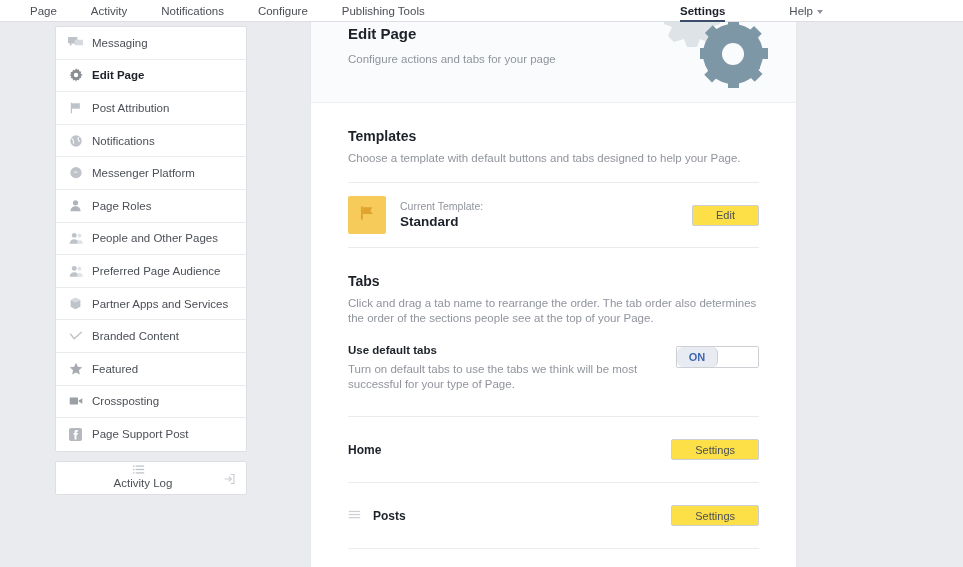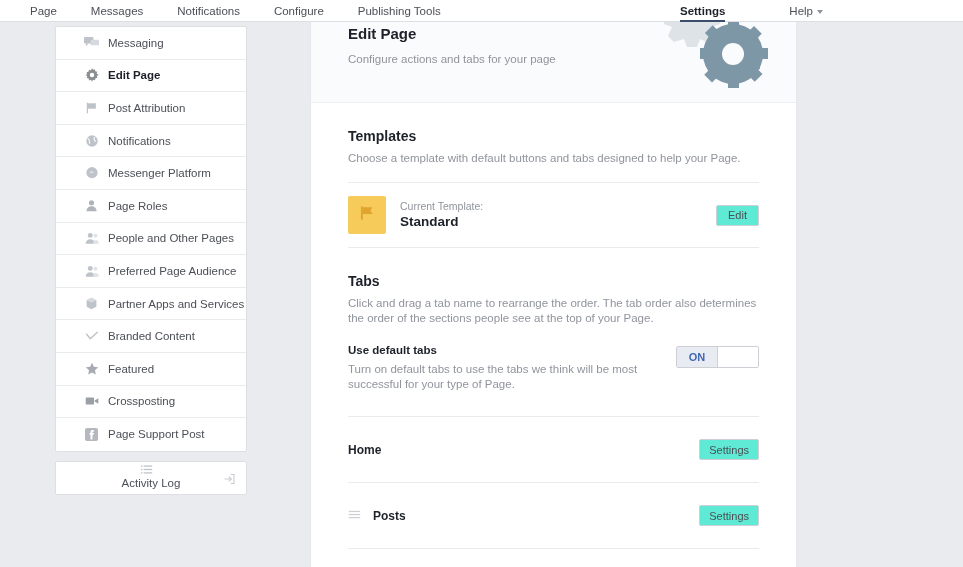--- a/index.html
+++ b/index.html
@@ -37,21 +37,21 @@
   }
 
   
   .sidebar { position: absolute; left: 55px; top: 26px; width: 192px; }
   .side-card {
     background: #ffffff; border: 1px solid #dddfe2; border-radius: 2px;
     overflow: hidden;
   }
   .side-item {
     height: 32.6px; display: flex; align-items: center;
-    padding-left: 28px; border-bottom: 1px solid #e9ebee;
+    padding-left: 12px; border-bottom: 1px solid #e9ebee;
     cursor: pointer;
   }
   .side-item:last-child { border-bottom: none; }
   .side-item .label {
     font-size: 11.5px; color: #4b4f56; white-space: nowrap;
   }
   .side-item.selected .label { font-weight: bold; color: #1d2129; }
   .ico {
     width: 15px; height: 15px; margin-right: 9px;
     display: inline-flex; align-items: center; justify-content: center;
@@ -102,61 +102,62 @@
   .tpl-thumb {
     width: 38px; height: 38px; background: #f7cb5a; border-radius: 2px;
     display: flex; align-items: center; justify-content: center;
     flex: 0 0 38px;
   }
   .tpl-text { margin-left: 14px; }
   .tpl-cur { font-size: 10.5px; color: #90949c; line-height: 13px; }
   .tpl-name { font-size: 13.5px; font-weight: bold; color: #1d2129; line-height: 17px; }
   .btn {
     position: absolute; right: 0;
-    min-width: 43px; height: 21px; padding: 0 9px;
-    background: #5eead4; border: 1px solid #ccd0d5; border-radius: 2px;
+    min-width: 43px; height: 21px; padding: 0 23px;
+    background: #fde047; border: 1px solid #ccd0d5; border-radius: 2px;
     font-size: 11px; color: #4b4f56; font-family: "Liberation Sans", sans-serif;
     display: flex; align-items: center; justify-content: center;
     cursor: pointer;
   }
 
   
   .toggle-row { position: relative; padding-top: 18px; padding-bottom: 12px; }
   .toggle-label { font-size: 11.5px; font-weight: bold; color: #1d2129; }
   .toggle-desc { font-size: 11.5px; color: #90949c; line-height: 15px; margin-top: 6px; width: 320px; }
   .toggle {
     position: absolute; right: 0; top: 20px;
     width: 83px; height: 22px; border: 1px solid #ccd0d5; border-radius: 2px;
     display: flex; overflow: hidden; cursor: pointer; background: #fff;
   }
   .toggle .on {
     width: 41px; background: #e8ebf2; display: flex;
     align-items: center; justify-content: center;
     font-size: 11px; font-weight: bold; color: #4267b2;
     border-right: 1px solid #ccd0d5;
+    border-radius: 6px;
   }
   .toggle .off { flex: 1; background: #ffffff; }
 
   
   .tabs-list { margin-top: 12px; }
   .tab-row {
     position: relative; height: 66px; display: flex; align-items: center;
     border-top: 1px solid #e9ebee;
   }
   .drag-ico { width: 13px; margin-right: 12px; color: #ccd0d5; flex: 0 0 13px; }
   .drag-spacer { width: 0; }
   .tab-name { font-size: 12px; font-weight: bold; color: #1d2129; }
 </style>
 </head>
 <body>
 
 <div class="topnav">
   <div class="topnav-left">
     <div class="nav-item">Page</div>
-    <div class="nav-item">Messages</div>
+    <div class="nav-item">Activity</div>
     <div class="nav-item">Notifications</div>
     <div class="nav-item">Configure</div>
     <div class="nav-item">Publishing Tools</div>
   </div>
   <div class="topnav-right">
     <div class="nav-item active">Settings</div>
     <div class="nav-item help"><span>Help</span><span class="caret"></span></div>
   </div>
 </div>
 

